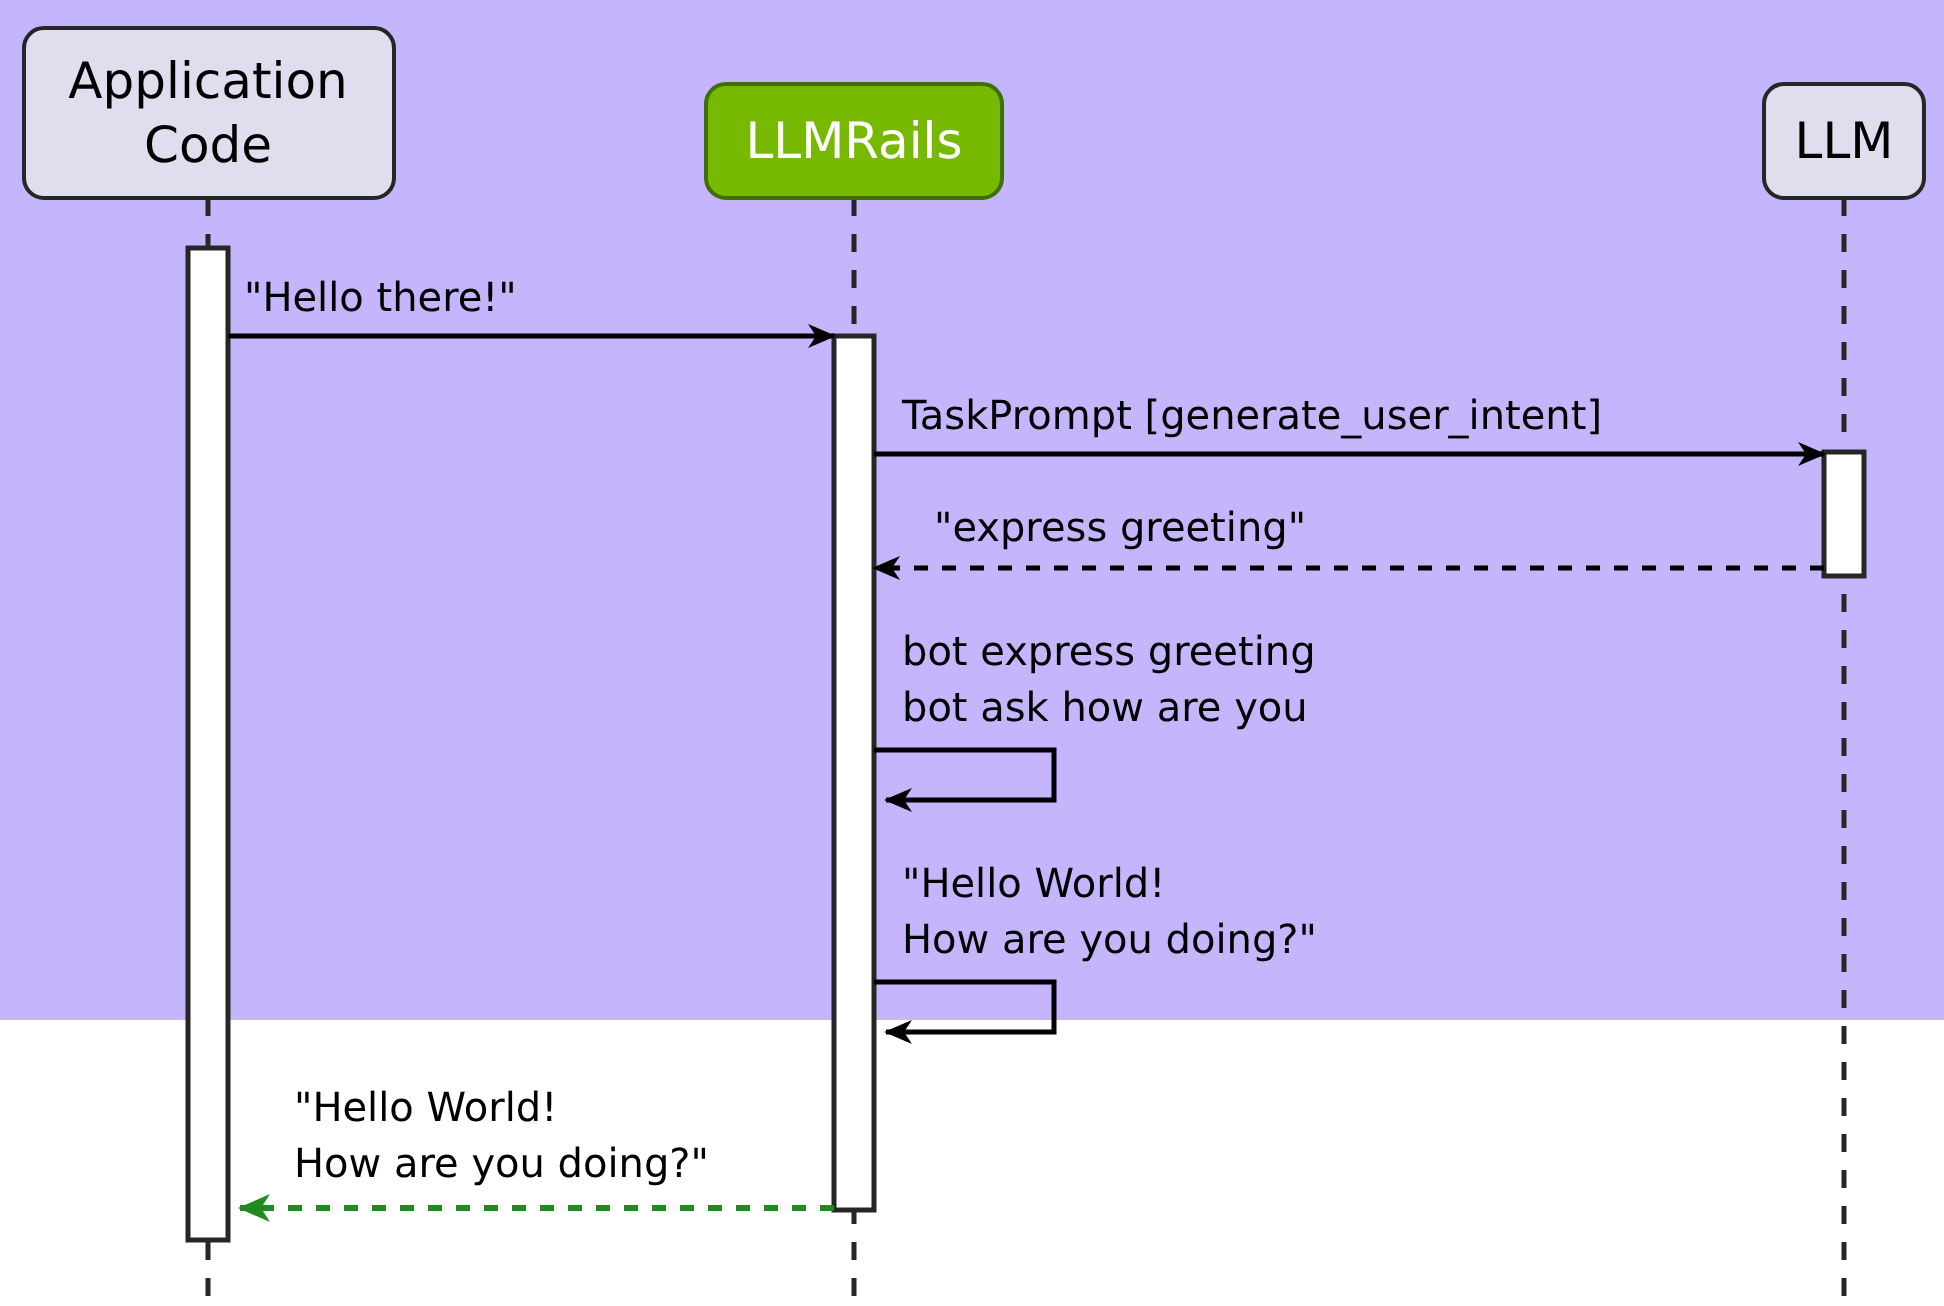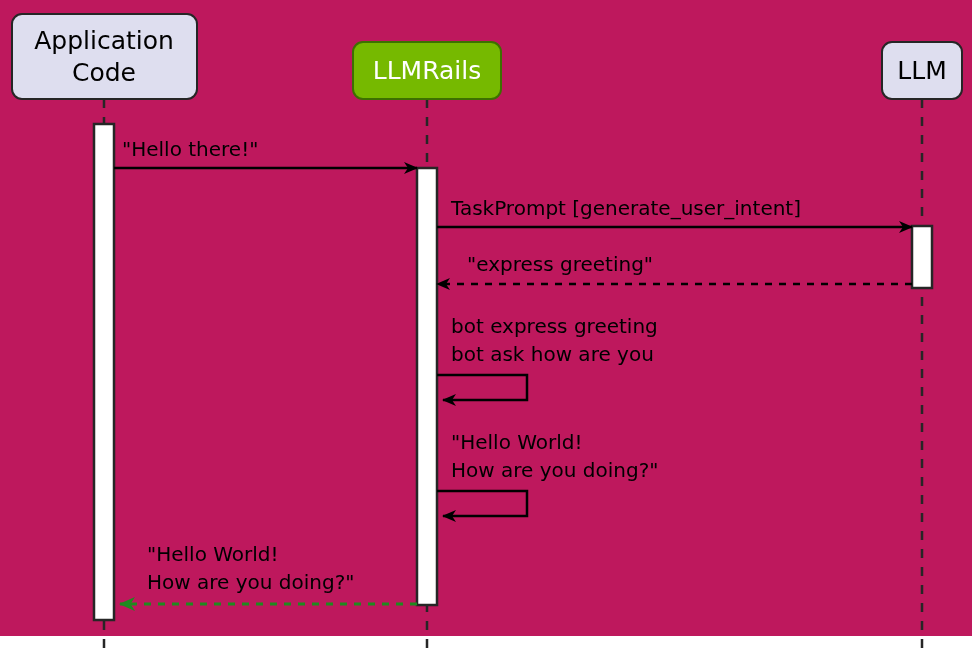--- a/index.html
+++ b/index.html
@@ -10,22 +10,22 @@
   }
   body {
     font-family: "DejaVu Sans", sans-serif;
     width: 972px;
     height: 653px;
     overflow: hidden;
   }
   #diagram-root {
     position: relative;
     width: 972px;
-    height: 636px;
-    background: #be185d;
+    height: 510px;
+    background: #c4b5fd;
   }
   svg#seq-svg {
     position: absolute;
     left: 0;
     top: 0;
     width: 972px;
     height: 653px;
   }
   .participant-label {
     font-family: "DejaVu Sans", sans-serif;

